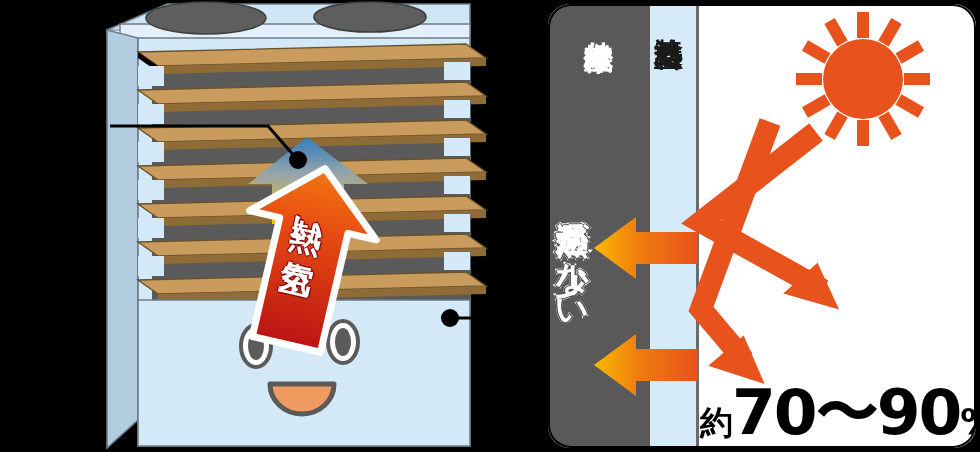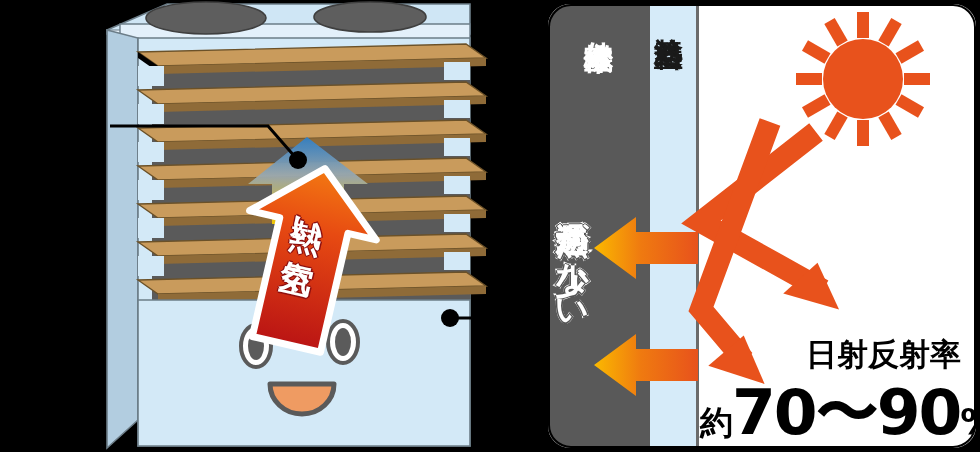--- a/index.html
+++ b/index.html
@@ -300,21 +300,20 @@
       <rect x="1" y="1" width="426" height="442" rx="22" ry="22" fill="none" stroke="#000000" stroke-width="2"></rect>
     </svg>
   </div>
 
   <div id="label-unit-body" class="vtext">室外機本体</div>
 
   <div id="label-coating" class="vtext">遮熱塗料</div>
 
   <div id="label-little-heat" class="vtext">透過熱が少ない</div>
 
-  <div id="label-reflectance">日射反射率</div>
 
   <div id="label-percent">
     <span class="pref">約</span>
     <span class="big">70〜90</span>
     <span class="pct">%</span>
   </div>
 
 </div>
 
 </body></html>

